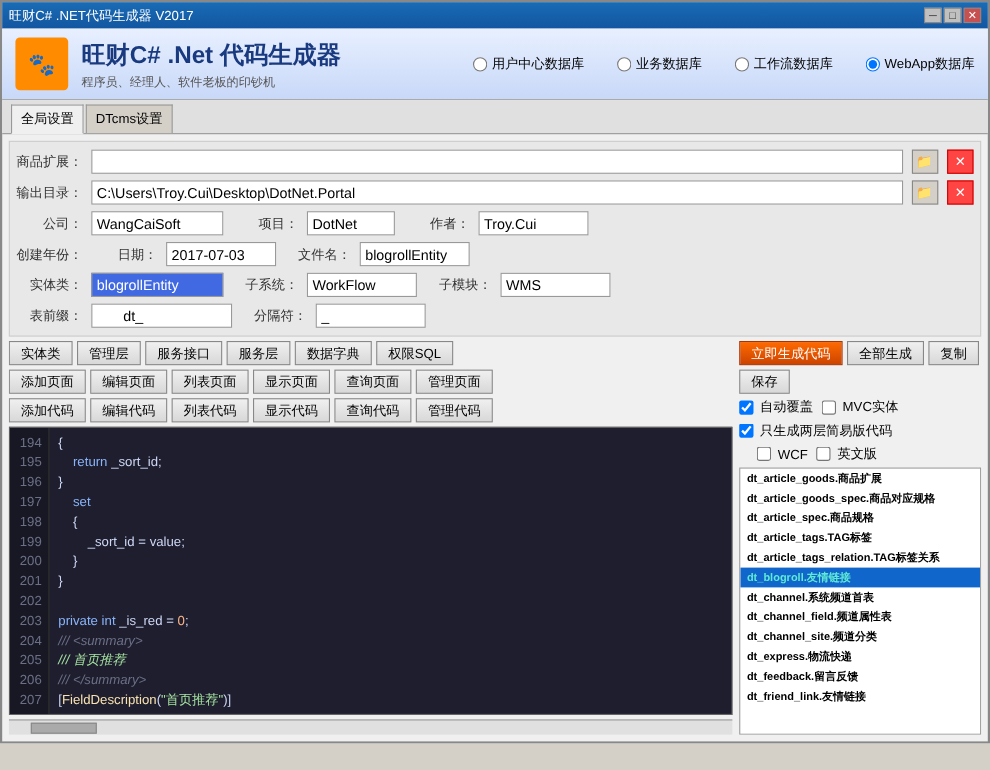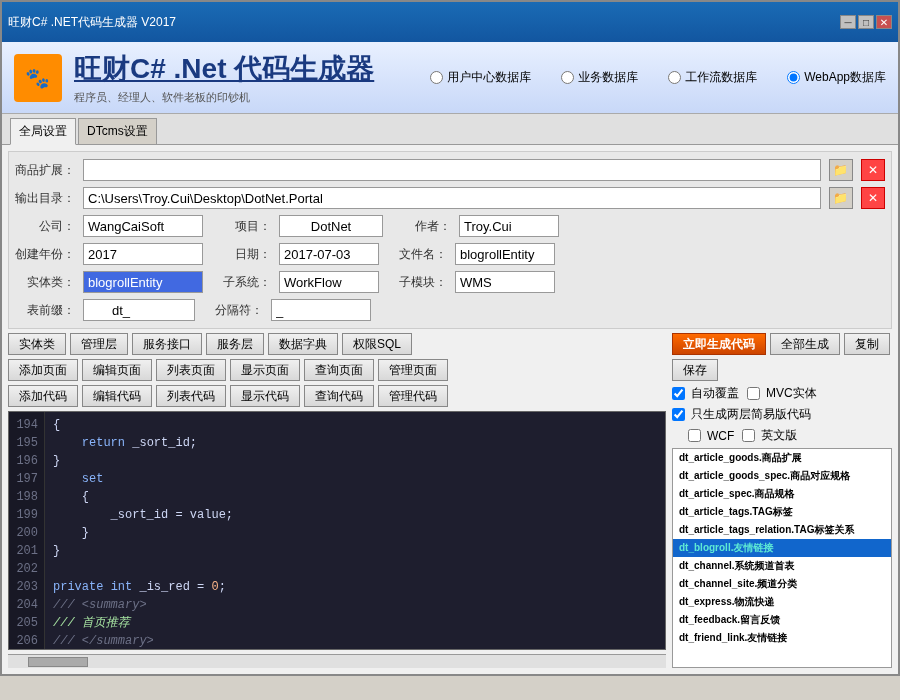--- a/index.html
+++ b/index.html
@@ -2,21 +2,21 @@
 <html><head>
   <meta charset="utf-8">
   <style>
     * { box-sizing: border-box; margin: 0; padding: 0; }
     body { font-family: "Microsoft YaHei", SimSun, sans-serif; font-size: 12px; background: #d4d0c8; overflow: hidden; }
     
     
     .title-bar {
       background: linear-gradient(to bottom, #1a6bb5, #1256a0);
       color: white;
-      height: 40px;
+      height: 24px;
       display: flex;
       align-items: center;
       justify-content: space-between;
       padding: 0 6px;
       user-select: none;
     }
     .title-bar-text { font-size: 12px; }
     .title-bar-buttons { display: flex; gap: 2px; }
     .title-btn {
       width: 16px; height: 14px;
@@ -51,25 +51,24 @@
       width: 48px; height: 48px;
       background: #ff8c00;
       border-radius: 4px;
       display: flex; align-items: center; justify-content: center;
       font-size: 20px;
       font-weight: bold;
       color: white;
     }
     .app-title-section { flex: 1; }
     .app-title {
-      font-size: 28px;
+      font-size: 22px;
       font-weight: bold;
       color: #1a3a80;
       font-family: "Microsoft YaHei", sans-serif;
-      text-decoration: underline;
     }
     .app-subtitle { font-size: 11px; color: #555; margin-top: 2px; }
     .radio-group {
       display: flex; gap: 30px; align-items: center;
       font-size: 12px;
     }
     .radio-item { display: flex; align-items: center; gap: 4px; cursor: pointer; }
     .radio-item input { margin: 0; }
 
     
@@ -178,31 +177,31 @@
       background: linear-gradient(to bottom, #f0f0f0, #d8d8d8);
       border: 1px solid #888;
       cursor: pointer;
       font-size: 12px;
       font-family: inherit;
     }
     .action-btn.primary {
       background: linear-gradient(to bottom, #ff6a00, #cc4400);
       color: white;
       border-color: #aa3300;
-      font-weight: bold;
+      font-weight: normal;
     }
     .checkbox-item { display: flex; align-items: center; gap: 6px; font-size: 12px; }
     .checkbox-item input { margin: 0; }
 
     
     .code-editor {
       flex: 1;
       background: #1e1e2e;
       color: #cdd6f4;
-      font-family: Liberation Mono, monospace;
+      font-family: Liberation Sans, sans-serif;
       font-size: 12px;
       overflow: hidden;
       display: flex;
       border: 1px solid #666;
     }
     .line-numbers {
       background: #181825;
       color: #6c7086;
       padding: 4px 6px;
       text-align: right;
@@ -316,46 +315,45 @@
         <span class="form-label">输出目录：</span>
         <input class="form-input wide" type="text" value="C:\Users\Troy.Cui\Desktop\DotNet.Portal" style="">
         <div class="icon-btn">📁</div>
         <div class="icon-btn red">✕</div>
       </div>
 
       <div class="form-row">
         <span class="form-label">公司：</span>
         <input class="form-input" style="width: 120px;" type="text" value="WangCaiSoft">
         <span class="form-label">项目：</span>
-        <input class="form-input" style="width: 104px; text-align: center;" type="text" value="DotNet">
+        <input class="form-input" style="width: 80px;" type="text" value="DotNet">
         <span class="form-label">作者：</span>
         <input class="form-input" style="width: 100px;" type="text" value="Troy.Cui">
       </div>
 
       <div class="form-row">
         <span class="form-label">创建年份：</span>
-        <input class="form-input" style="width: 120px;" type="text" value="2017">
         <span class="form-label">日期：</span>
         <input class="form-input" style="width: 100px;" type="text" value="2017-07-03">
         <span class="form-label">文件名：</span>
         <input class="form-input" style="width: 100px;" type="text" value="blogrollEntity">
       </div>
 
       <div class="form-row">
         <span class="form-label">实体类：</span>
         <input class="form-input highlighted" style="width: 120px;" type="text" value="blogrollEntity">
         <span class="form-label">子系统：</span>
         <input class="form-input" style="width: 100px;" type="text" value="WorkFlow">
         <span class="form-label">子模块：</span>
         <input class="form-input" style="width: 100px;" type="text" value="WMS">
       </div>
 
       <div class="form-row">
         <span class="form-label">表前缀：</span>
-        <input class="form-input" style="width: 112px; padding-left: 28px;" type="text" value="dt_">
+        <input class="form-input" style="width: 128px; padding-left: 28px;" type="text" value="dt_">
         <span class="form-label">分隔符：</span>
         <input class="form-input" style="width: 100px;" type="text" value="_">
       </div>
     </div>
 
     <div class="main-panel">
       <div class="left-panel">
 
         <div class="btn-row">
           <button class="action-btn">实体类</button>
@@ -463,20 +461,21 @@
         </div>
 
         <div class="entity-list">
           <div class="entity-item">dt_article_goods.商品扩展</div>
           <div class="entity-item">dt_article_goods_spec.商品对应规格</div>
           <div class="entity-item">dt_article_spec.商品规格</div>
           <div class="entity-item">dt_article_tags.TAG标签</div>
           <div class="entity-item">dt_article_tags_relation.TAG标签关系</div>
           <div class="entity-item selected">dt_blogroll.友情链接</div>
           <div class="entity-item">dt_channel.系统频道首表</div>
+          <div class="entity-item">dt_channel_field.频道属性表</div>
           <div class="entity-item">dt_channel_site.频道分类</div>
           <div class="entity-item">dt_express.物流快递</div>
           <div class="entity-item">dt_feedback.留言反馈</div>
           <div class="entity-item">dt_friend_link.友情链接</div>
 
         </div>
       </div>
     </div>
   </div>
 </div>

